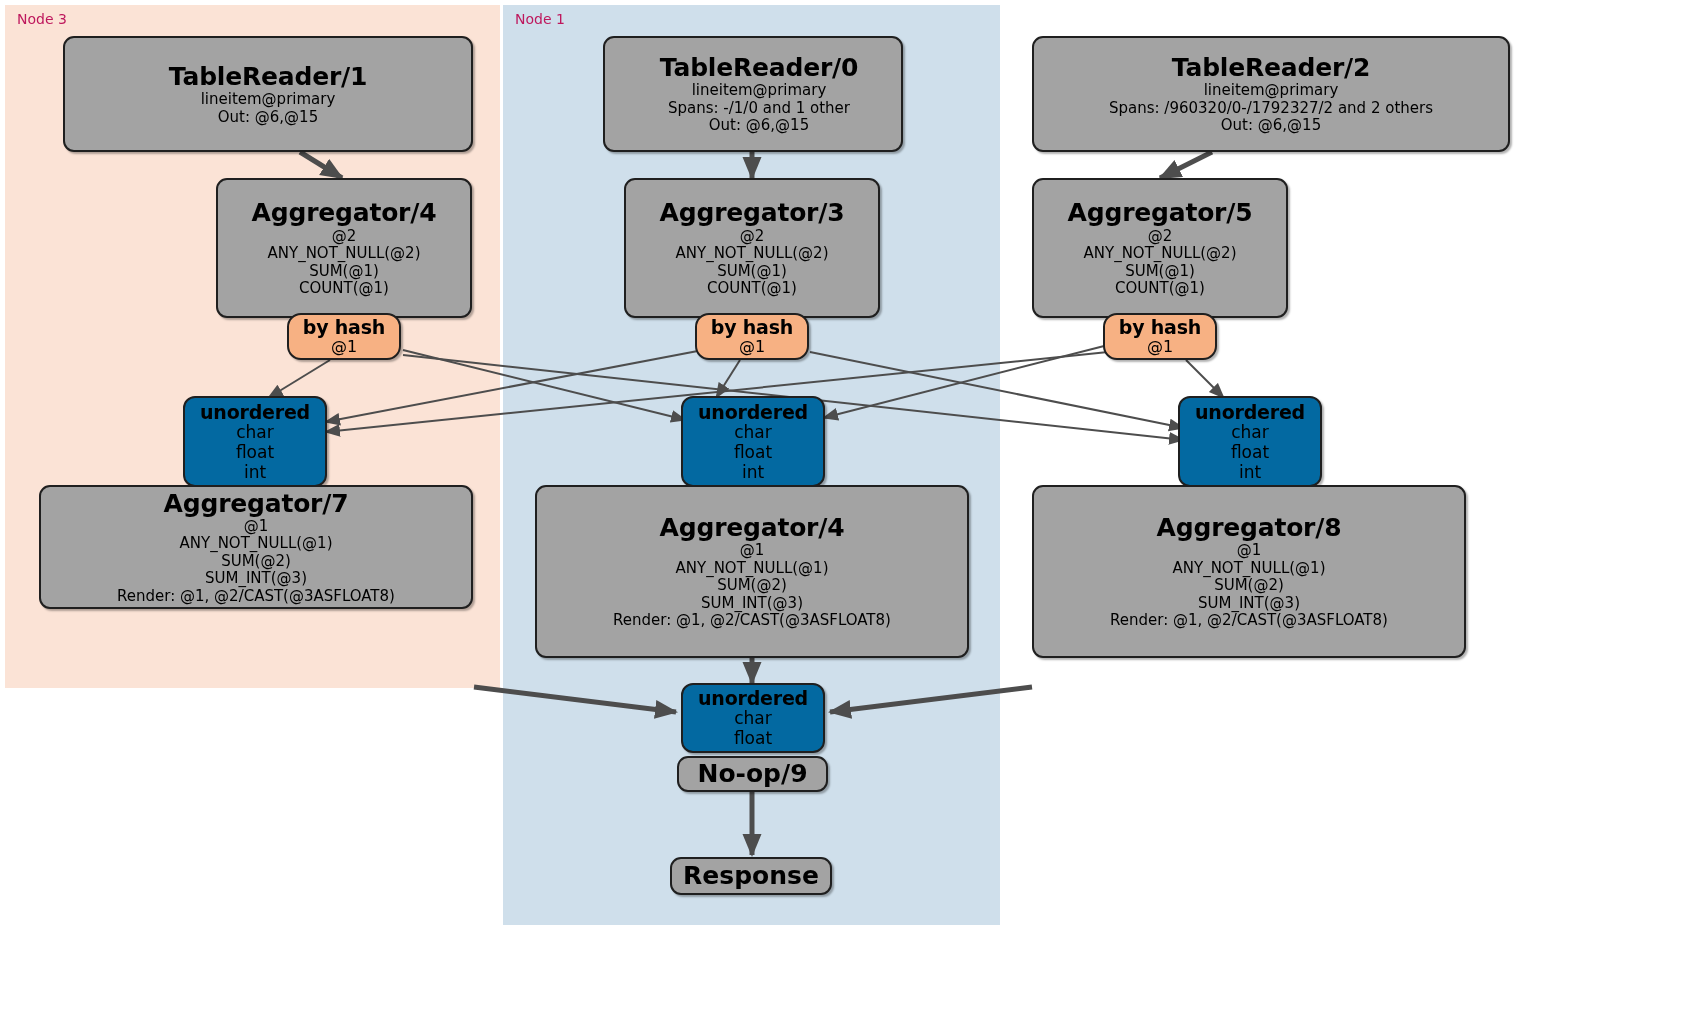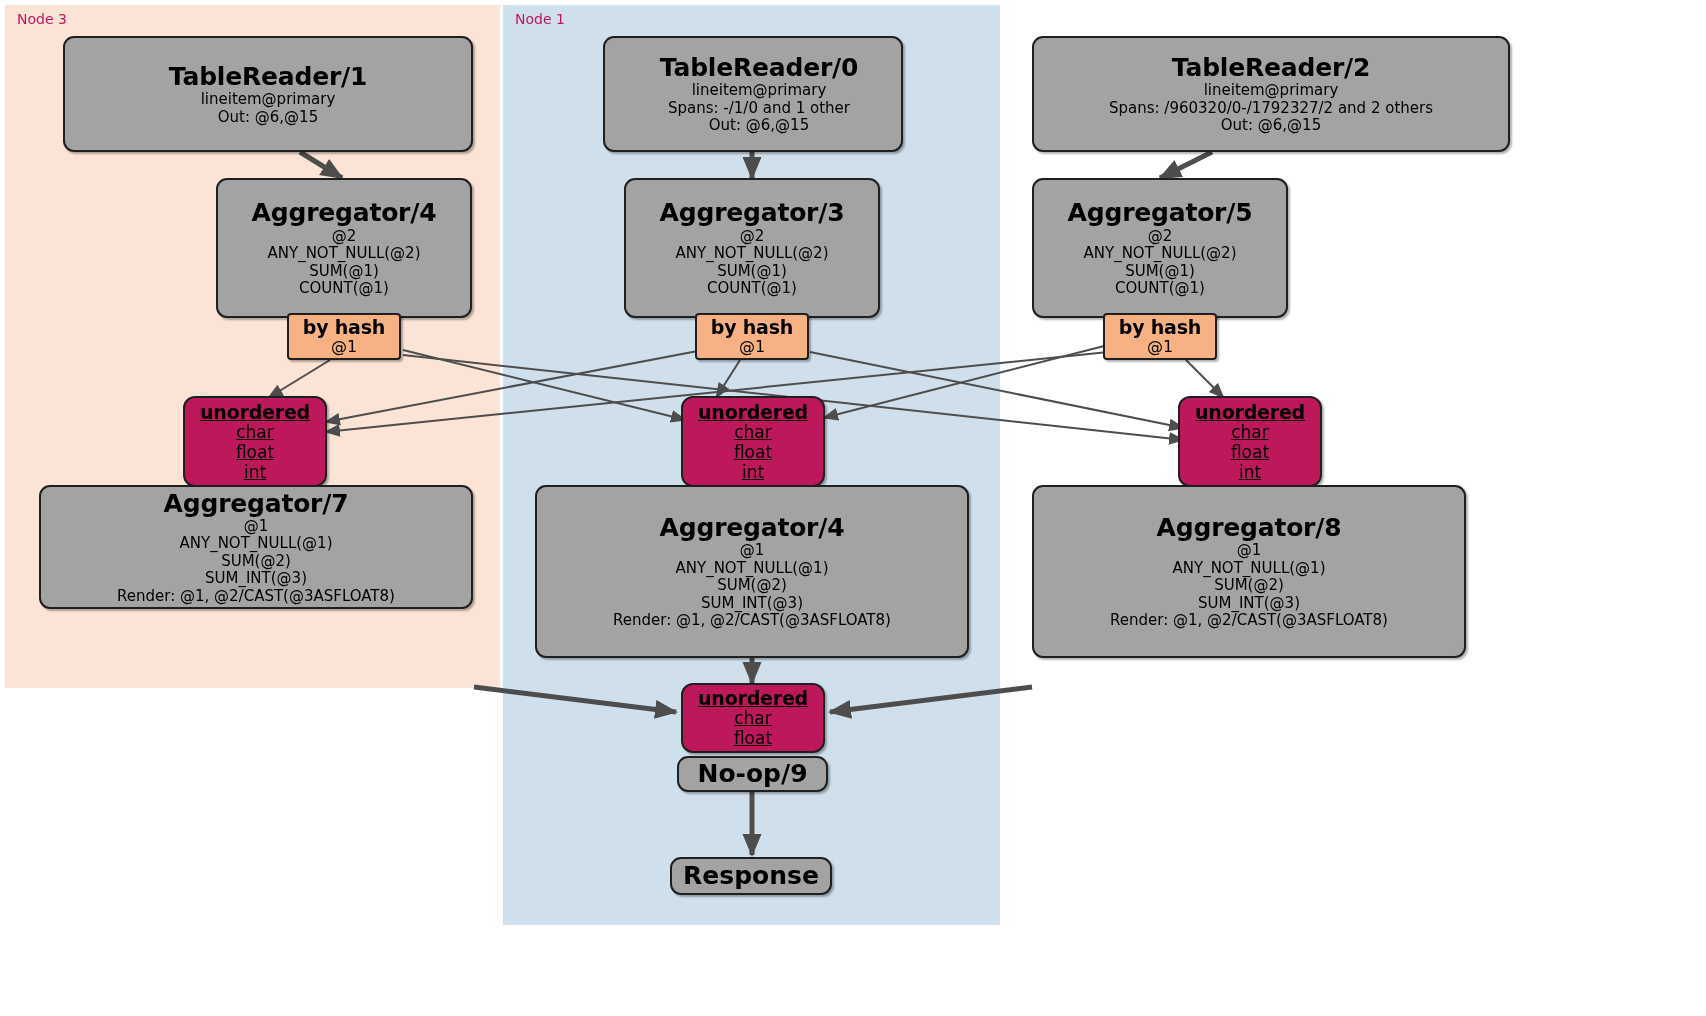--- a/index.html
+++ b/index.html
@@ -44,28 +44,27 @@
     justify-content: center;
     align-items: center;
   }
   .proc {
     background: #a3a3a3;
     box-shadow: 2px 2px 2px rgba(0,0,0,0.30);
   }
   .router {
     background: #f7b183;
     box-shadow: 2px 2px 2px rgba(0,0,0,0.30);
-    border-radius: 4px;
+    border-radius: 14px;
     text-align: center;
   }
   .sync {
-    background: #be185d;
+    background: #0369a1;
     box-shadow: 2px 2px 2px rgba(0,0,0,0.30);
     border-radius: 12px;
-    text-decoration: underline;
   }
   .title {
     font-weight: bold;
     font-size: 25px;
     letter-spacing: -0.2px;
   }
   .sub {
     font-size: 15px;
   }
   .router .title {

